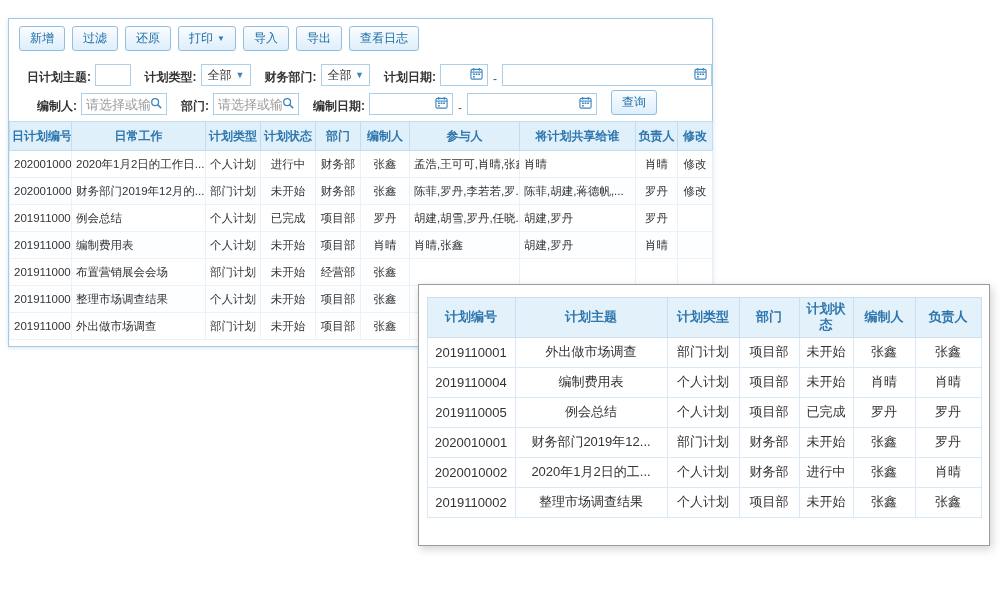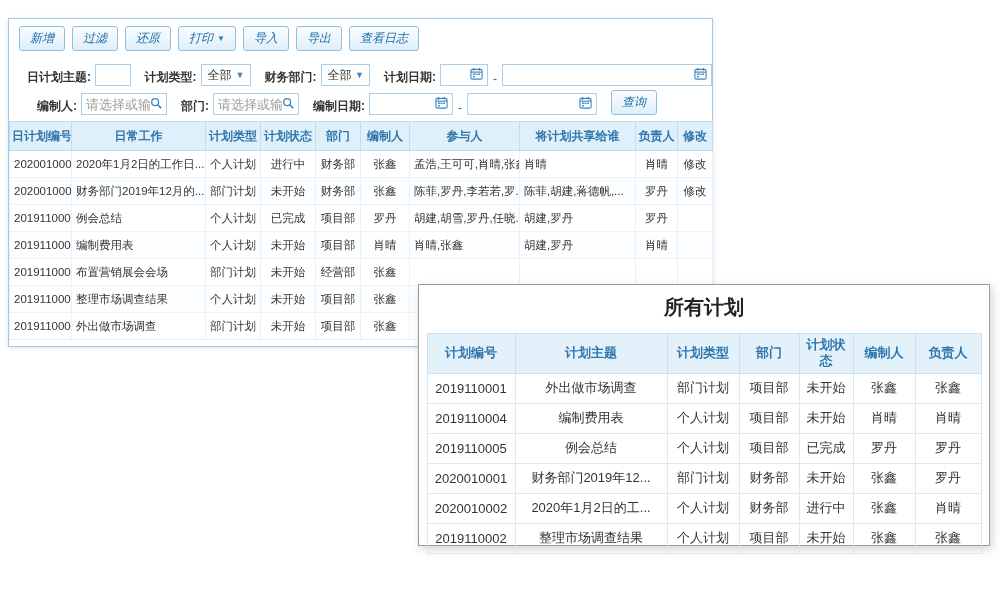--- a/index.html
+++ b/index.html
@@ -33,21 +33,20 @@
   }
   .tab-close{ color:#a05a50; font-size:12px; font-weight:normal; cursor:pointer; }
   .tabbar-right{ position:absolute; right:9px; top:6px; cursor:pointer; }
 
   .toolbar{ display:flex; gap:7px; padding:7px 8px 5px 10px; align-items:center; }
   .btn{
     background:linear-gradient(#fbfdff,#ddeefb); border:1px solid #8fc0de;
     border-radius:3px; color:#1c6ba3; font-size:12px; padding:3px 10px;
     cursor:pointer; font-family:inherit; display:flex; align-items:center; gap:4px;
     white-space:nowrap;
-    font-style:italic;
   }
   .caret{ font-size:8px; color:#2e79ad; }
 
   
   .filters{ padding:1px 0 6px 10px; }
   .filter-row{ display:flex; align-items:flex-end; height:29px; white-space:nowrap; }
   .flabel{ font-size:12px; color:#333; font-weight:bold; margin-right:4px; }
   .ctl-gap{ width:14px; flex:0 0 auto; }
   .tinput{
     height:22px; border:1px solid #abcfe8; font-size:12px; padding:0 4px;
@@ -356,21 +355,20 @@
           <td style="text-align: left;"></td>
           <td style="text-align: left;"></td>
           <td style="text-align: center;"></td>
           <td style="text-align: center;"></td>
         </tr>
       </tbody>
     </table>
 </div>
 
 <div class="overlay">
-  <div class="overlay-title">所有计划</div>
   <table class="all-table">
       <colgroup>
         <col style="width: 88px;">
         <col style="width: 152px;">
         <col style="width: 72px;">
         <col style="width: 60px;">
         <col style="width: 54px;">
         <col style="width: 62px;">
         <col style="width: 66px;">
       </colgroup>

